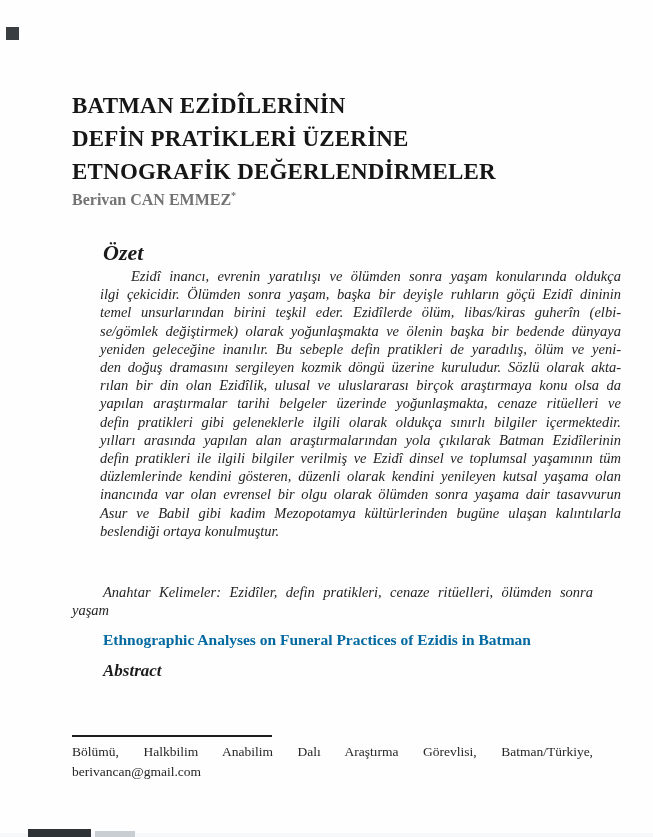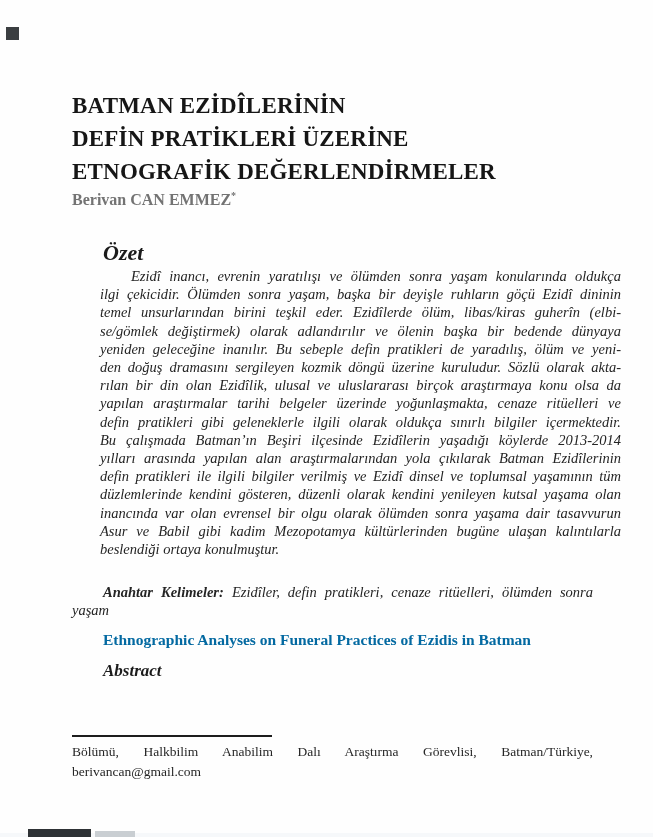--- a/index.html
+++ b/index.html
@@ -44,21 +44,21 @@
   }
   .abstract-para{position:absolute;left:72px;top:688px;width:521px;}
 
   .jl{
     font-size:14.5px;font-style:italic;line-height:18.2px;
     text-align:justify;text-align-last:justify;
     color:#242424;
   }
   .jl.first{text-indent:31px;}
   .jl.last{text-align-last:left;}
-  .kw-label{font-weight:bold;}
+  .kw-label{font-weight:normal;}
 
   .footnote-rule{
     position:absolute;left:72px;top:735px;width:200px;height:0;
     border-top:2px solid #1d1d1d;
   }
   .footnote{position:absolute;left:72px;top:742px;width:521px;}
   .fl{
     font-size:13.5px;font-style:normal;line-height:19.5px;
     text-align:justify;text-align-last:justify;color:#262626;
   }
@@ -79,27 +79,26 @@
   </h1>
 
   <div class="author"><span>Berivan CAN EMMEZ</span><sup>*</sup></div>
 
   <div class="ozet-heading">Özet</div>
 
   <div class="ozet-para">
     <div class="jl first">Ezidî inancı, evrenin yaratılışı ve ölümden sonra yaşam konularında oldukça</div>
     <div class="jl">ilgi çekicidir. Ölümden sonra yaşam, başka bir deyişle ruhların göçü Ezidî dininin</div>
     <div class="jl">temel unsurlarından birini teşkil eder. Ezidîlerde ölüm, libas/kiras guherîn (elbi-</div>
-    <div class="jl">se/gömlek değiştirmek) olarak adlandırılır ve ölenin başka bir bedende dünyaya</div>
+    <div class="jl">se/gömlek değiştirmek) olarak yoğunlaşmakta ve ölenin başka bir bedende dünyaya</div>
     <div class="jl">yeniden geleceğine inanılır. Bu sebeple defin pratikleri de yaradılış, ölüm ve yeni-</div>
     <div class="jl">den doğuş dramasını sergileyen kozmik döngü üzerine kuruludur. Sözlü olarak akta-</div>
     <div class="jl">rılan bir din olan Ezidîlik, ulusal ve uluslararası birçok araştırmaya konu olsa da</div>
     <div class="jl">yapılan araştırmalar tarihi belgeler üzerinde yoğunlaşmakta, cenaze ritüelleri ve</div>
     <div class="jl">defin pratikleri gibi geleneklerle ilgili olarak oldukça sınırlı bilgiler içermektedir.</div>
-    <div class="jl">Bu çalışmada Batman’ın Beşiri ilçesinde Ezidîlerin yaşadığı köylerde 2013-2014</div>
     <div class="jl">yılları arasında yapılan alan araştırmalarından yola çıkılarak Batman Ezidîlerinin</div>
     <div class="jl">defin pratikleri ile ilgili bilgiler verilmiş ve Ezidî dinsel ve toplumsal yaşamının tüm</div>
     <div class="jl">düzlemlerinde kendini gösteren, düzenli olarak kendini yenileyen kutsal yaşama olan</div>
     <div class="jl">inancında var olan evrensel bir olgu olarak ölümden sonra yaşama dair tasavvurun</div>
     <div class="jl">Asur ve Babil gibi kadim Mezopotamya kültürlerinden bugüne ulaşan kalıntılarla</div>
     <div class="jl last">beslendiği ortaya konulmuştur.</div>
   </div>
 
   <div class="kw-para">
     <div class="jl first"><span class="kw-label">Anahtar Kelimeler:</span> <span>Ezidîler, defin pratikleri, cenaze ritüelleri, ölümden sonra</span></div>

